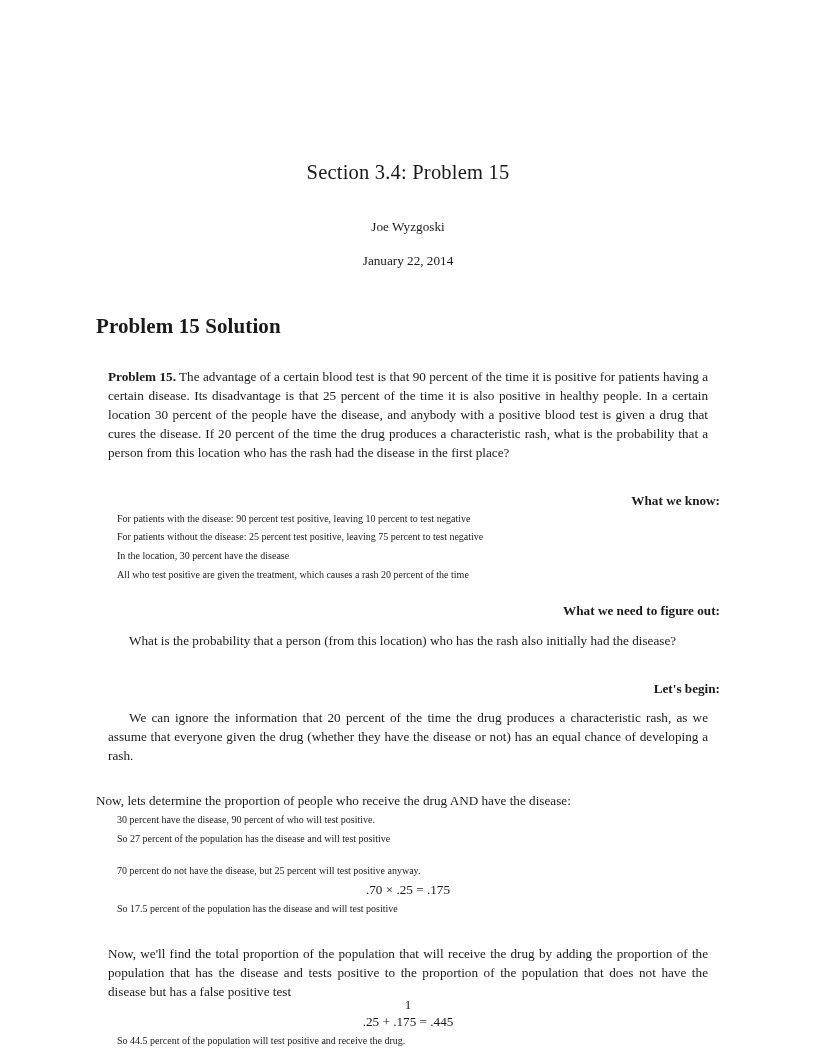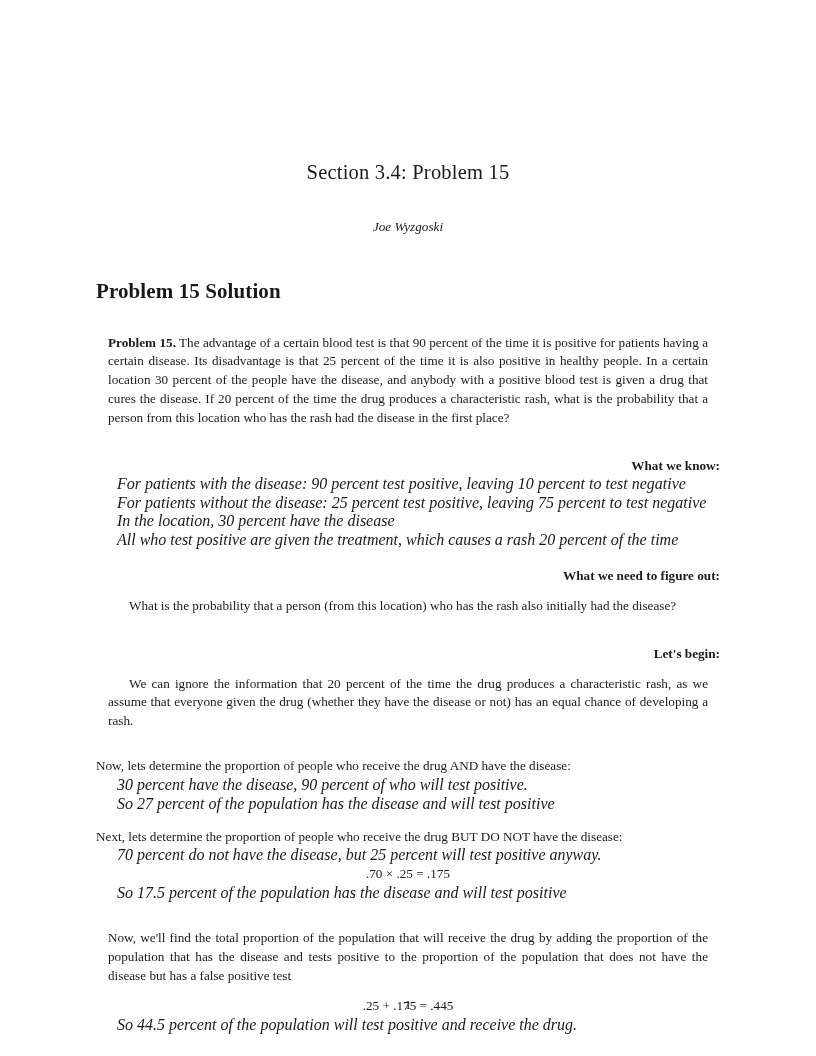--- a/index.html
+++ b/index.html
@@ -40,21 +40,20 @@
     font-weight: normal;
     letter-spacing: 0.2px;
     margin: 0;
     line-height: 1.2;
   }
   .doc-author {
     font-size: 13.2px;
     margin: 0;
     padding-top: 34px;
     line-height: 1.2;
-    font-style: italic;
   }
   .doc-date {
     font-size: 13.2px;
     margin: 0;
     padding-top: 19px;
     line-height: 1.2;
   }
 
   
   .section-heading {
@@ -88,26 +87,25 @@
   }
   .para .runin {
     font-weight: bold;
   }
   .indent-first {
     text-indent: 21px;
   }
 
   
   .info-line {
-    font-size: 16px;
+    font-size: 10px;
     line-height: 18.85px;
     margin: 0;
     padding-left: 21px;
     white-space: nowrap;
-    font-style: italic;
   }
 
   .lead-line {
     font-size: 13.2px;
     line-height: 18.85px;
     margin: 0;
   }
 
   .equation {
     font-size: 13.2px;
@@ -133,20 +131,21 @@
 </style>
 </head>
 <body>
 
 <div class="page">
   <div class="content">
 
     <div class="title-block">
       <h1 class="doc-title">Section 3.4: Problem 15</h1>
       <p class="doc-author">Joe Wyzgoski</p>
+      <p class="doc-date">January 22, 2014</p>
     </div>
 
     <h2 class="section-heading">Problem 15 Solution</h2>
 
     <p class="para first">
       <span class="runin">Problem 15.</span>
       <span>The advantage of a certain blood test is that 90 percent of the time it is positive for patients having a certain disease. Its disadvantage is that 25 percent of the time it is also positive in healthy people. In a certain location 30 percent of the people have the disease, and anybody with a positive blood test is given a drug that cures the disease. If 20 percent of the time the drug produces a characteristic rash, what is the probability that a person from this location who has the rash had the disease in the first place?</span>
     </p>
 
     <h3 class="sub-heading">What we know:</h3>
@@ -160,21 +159,20 @@
 
     <h3 class="sub-heading">Let's begin:</h3>
     <p class="para indent-first">We can ignore the information that 20 percent of the time the drug produces a characteristic rash, as we assume that everyone given the drug (whether they have the disease or not) has an equal chance of developing a rash.</p>
 
     <div class="block-gap"></div>
     <p class="lead-line">Now, lets determine the proportion of people who receive the drug AND have the disease:</p>
     <p class="info-line">30 percent have the disease, 90 percent of who will test positive.</p>
     <p class="info-line">So 27 percent of the population has the disease and will test positive</p>
 
     <div class="block-gap"></div>
-    <p class="lead-line">Next, lets determine the proportion of people who receive the drug BUT DO NOT have the disease:</p>
     <p class="info-line">70 percent do not have the disease, but 25 percent will test positive anyway.</p>
     <p class="equation">.70 × .25 = .175</p>
     <p class="info-line">So 17.5 percent of the population has the disease and will test positive</p>
 
     <div class="block-gap"></div>
     <p class="para">Now, we'll find the total proportion of the population that will receive the drug by adding the proportion of the population that has the disease and tests positive to the proportion of the population that does not have the disease but has a false positive test</p>
     <p class="equation">.25 + .175 = .445</p>
     <p class="info-line">So 44.5 percent of the population will test positive and receive the drug.</p>
 
   </div>

